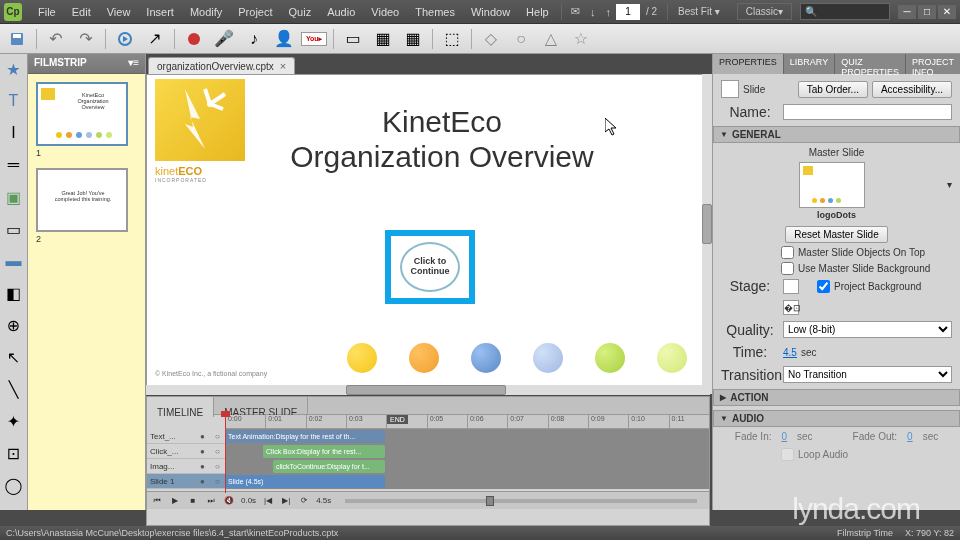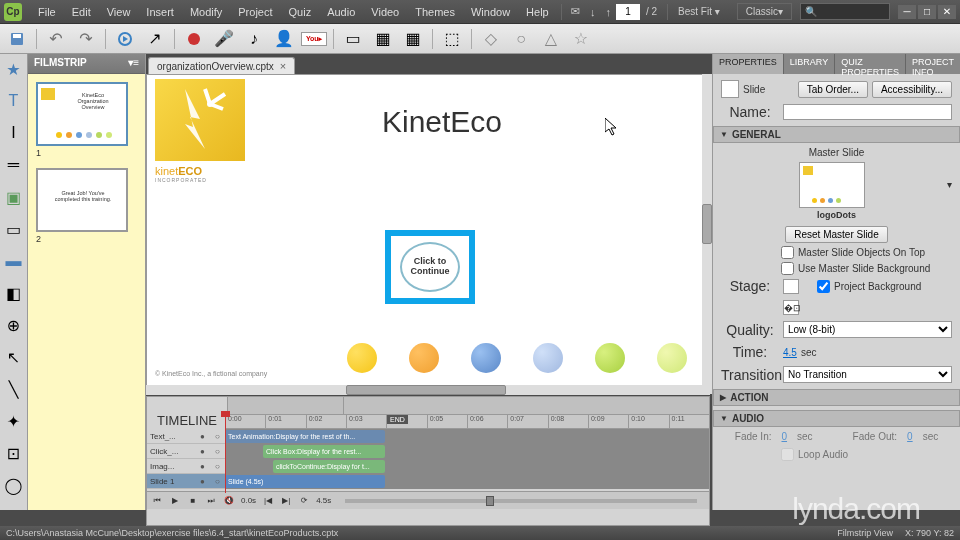--- a/index.html
+++ b/index.html
@@ -61,21 +61,21 @@
 .dots { position: absolute; left: 200px; bottom: 18px; display: flex; gap: 32px; }
 .dot { width: 30px; height: 30px; border-radius: 50%; }
 .copyright { position: absolute; left: 8px; bottom: 14px; font-size: 7px; color: #888; }
 .canvas-scroll-x { position: absolute; left: 146px; top: 385px; width: 564px; height: 10px; background: #ddd; }
 .canvas-scroll-y { position: absolute; left: 702px; top: 74px; width: 10px; height: 320px; background: #ddd; }
 .canvas-scroll-thumb { position: absolute; background: #aaa; border: 1px solid #888; border-radius: 2px; }
 
 
 .timeline { position: absolute; left: 146px; top: 396px; width: 564px; height: 130px; background: #d4d4d4; border: 1px solid #999; }
 .tl-tabs { height: 18px; display: flex; background: #c0c0c0; border-bottom: 1px solid #999; }
-.tl-tab { padding: 16px 10px; font-size: 13px; color: #333; border-right: 1px solid #999; cursor: pointer; }
+.tl-tab { padding: 10px 10px; font-size: 10px; color: #333; border-right: 1px solid #999; cursor: pointer; }
 .tl-tab.active { background: #d4d4d4; }
 .tl-ruler { height: 14px; background: #c8c8c8; border-bottom: 1px solid #999; margin-left: 78px; font-size: 7px; color: #555; display: flex; position: relative; }
 .tl-tick { flex: 1; border-left: 1px solid #999; padding-left: 2px; }
 .tl-layers { }
 .tl-layer { height: 15px; display: flex; align-items: center; border-bottom: 1px solid #bbb; font-size: 8px; }
 .tl-lname { width: 48px; padding-left: 3px; color: #333; overflow: hidden; white-space: nowrap; }
 .tl-eye { width: 15px; text-align: center; color: #555; cursor: pointer; }
 .tl-lock { width: 15px; text-align: center; color: #555; cursor: pointer; }
 .tl-track { flex: 1; background: #888; height: 15px; position: relative; }
 .tl-clip { position: absolute; height: 13px; top: 1px; font-size: 7px; color: #fff; padding: 0 3px; line-height: 13px; overflow: hidden; white-space: nowrap; border-radius: 2px; }
@@ -257,21 +257,21 @@
           <svg viewBox="0 0 90 82" style="position:absolute">
             <path d="M30 10 L45 40 L35 38 L50 70 L30 45 L38 48 Z" fill="#fff" opacity="0.9"></path>
             <circle cx="55" cy="25" r="3" fill="#fff"></circle>
             <path d="M55 25 L70 15 M55 25 L68 30 M55 25 L50 10" stroke="#fff" stroke-width="4"></path>
           </svg>
         </div>
       <div class="logo-txt">kinet<b>ECO</b></div>
       <div class="logo-sub">INCORPORATED</div>
     </div>
     <div class="title-txt">
-      <span>KinetEco</span><br>
+      <span>KinetEco</span><br><span>Organization Overview</span>
     </div>
     <div class="click-box">
       <div class="click-circle">
           <span style="font-size:9px">Click to Continue</span>
         </div>
     </div>
     <div class="dots">
       <div class="dot" style="background:radial-gradient(circle at 30% 30%,#ffe060,#f5c518)"></div>
       <div class="dot" style="background:radial-gradient(circle at 30% 30%,#ffc060,#f0a030)"></div>
       <div class="dot" style="background:radial-gradient(circle at 30% 30%,#9ac0f0,#5a88c8)"></div>
@@ -453,21 +453,21 @@
     <div class="prop-check" style="opacity:.6;margin-left:60px">
         <input type="checkbox" disabled="" style="">
         <span>Loop Audio</span>
       </div>
   </div>
 </div>
 
 <div class="statusbar">
   <span>C:\Users\Anastasia McCune\Desktop\exercise files\6.4_start\kinetEcoProducts.cptx</span>
   <div class="sb-right">
-    <span>Filmstrip View</span>
+    <span>Filmstrip Time</span>
     <span>X: 790 Y: 82</span>
   </div>
 </div>
 
 <div class="watermark"><span>lynda.com</span></div>
 
 <svg class="cursor" style="left:605px;top:118px" width="16" height="20" viewBox="0 0 16 20">
     <path d="M0 0 L0 14 L4 11 L7 17 L9 16 L6 10 L11 10 Z" fill="#fff" stroke="#000" stroke-width="1"></path>
   </svg>
 

